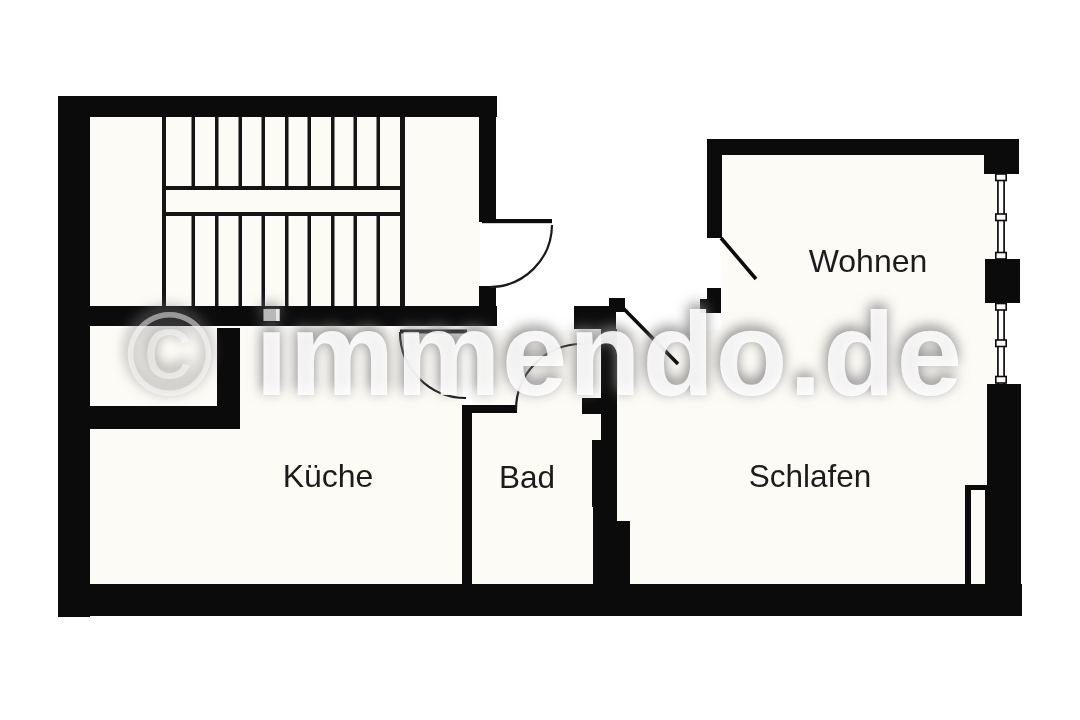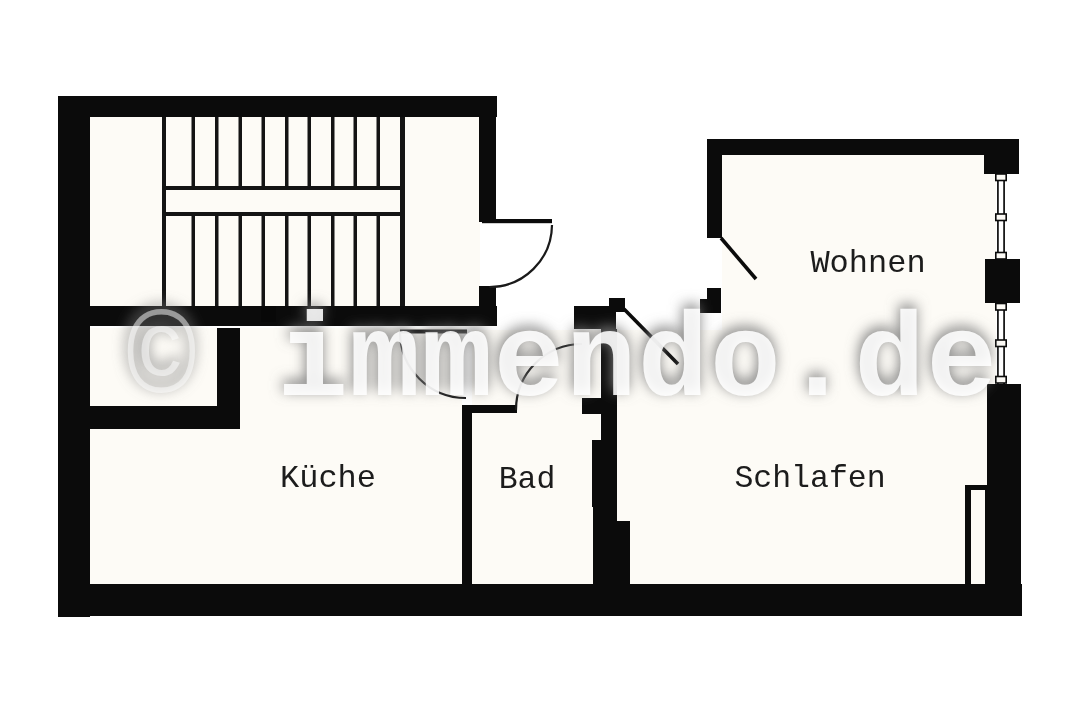--- a/index.html
+++ b/index.html
@@ -1,16 +1,16 @@
 <!DOCTYPE html>
 <html><head>
 <meta charset="utf-8">
 <style>
   html,body{margin:0;padding:0;background:#ffffff;}
-  .page{position:relative;width:1080px;height:720px;overflow:hidden;font-family:Liberation Mono, monospace;}
+  .page{position:relative;width:1080px;height:720px;overflow:hidden;font-family:Liberation Sans, sans-serif;}
 </style>
 </head>
 <body>
 <div class="page">
 <svg width="1080" height="720" viewBox="0 0 1080 720" xmlns="http://www.w3.org/2000/svg">
   <defs>
     <linearGradient id="wmg" x1="0" y1="0" x2="0" y2="1">
       <stop offset="0" stop-color="#ababab"></stop>
       <stop offset="0.25" stop-color="#bfbfbf"></stop>
       <stop offset="0.6" stop-color="#e2e2e2"></stop>

